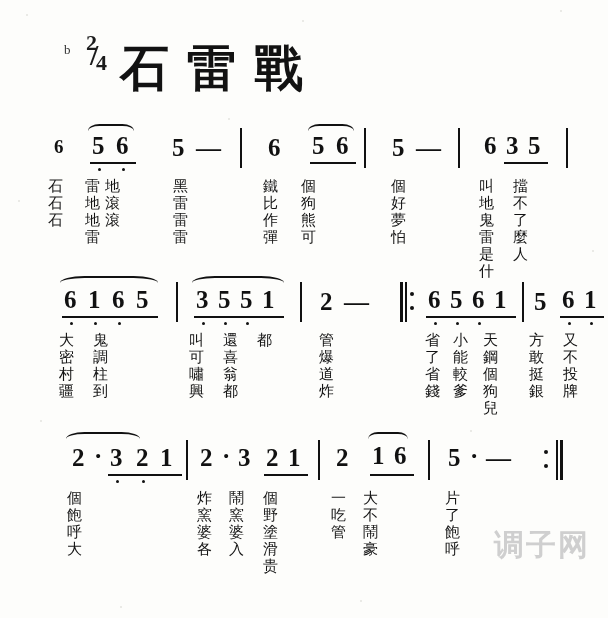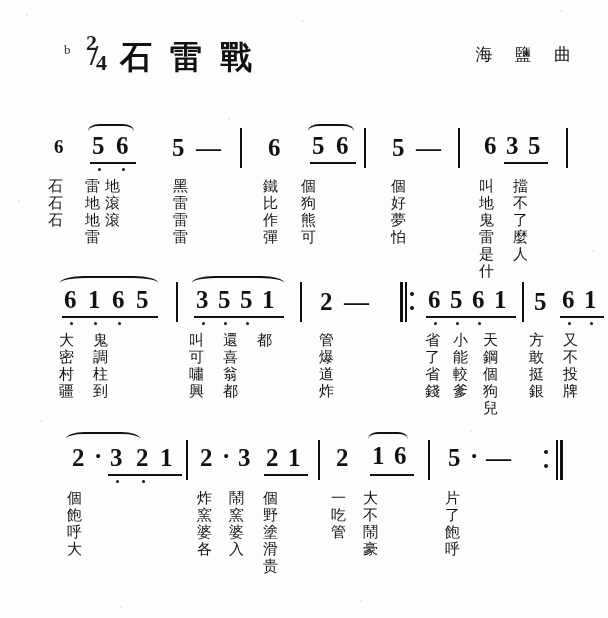--- a/index.html
+++ b/index.html
@@ -24,21 +24,21 @@
     border-radius: 50%;
     width: 2px;
     height: 2px;
     opacity: .55;
   }
   
   .title {
     position: absolute;
     left: 120px;
     top: 36px;
-    font-size: 32px;
+    font-size: 49px;
     font-weight: bold;
     letter-spacing: 18px;
     color: #121212;
     font-family: "Liberation Serif", serif;
   }
   .timesig {
     position: absolute;
     left: 78px;
     top: 36px;
     font-size: 34px;
@@ -164,21 +164,20 @@
 
   <div class="timesig">
     <span class="num">2</span>
     <span class="slash">/</span>
     <span class="den">4</span>
   </div>
 
   <div class="title">石雷戰</div>
 
   <div class="credits">
-    <div>海 鹽 曲</div>
   </div>
 
   <div class="system" style="top:126px;height:140px;">
     <div class="notes">
 
       <div class="slur" style="left:88px;top:-2px;width:46px;"></div>
       <div class="slur" style="left:308px;top:-2px;width:46px;"></div>
 
       <div class="note small" style="left:54px;top:10px;">6</div>
       <div class="note" style="left:92px;top:6px;">5</div>
@@ -472,20 +471,21 @@
         <span>豪</span>
       </div>
     <div class="lyr" style="left:444px;top:56px;">
         <span>片</span>
         <span>了</span>
         <span>飽</span>
         <span>呼</span>
       </div>
   </div>
 
+  <div class="wm-cn">调子网</div>
 
   <div class="speckle" style="left:26px;top:14px;"></div>
   <div class="speckle" style="left:302px;top:20px;"></div>
   <div class="speckle" style="left:560px;top:10px;"></div>
   <div class="speckle" style="left:18px;top:200px;"></div>
   <div class="speckle" style="left:592px;top:250px;"></div>
   <div class="speckle" style="left:40px;top:420px;"></div>
   <div class="speckle" style="left:360px;top:600px;"></div>
   <div class="speckle" style="left:120px;top:606px;"></div>
   <div class="speckle" style="left:470px;top:430px;"></div>

